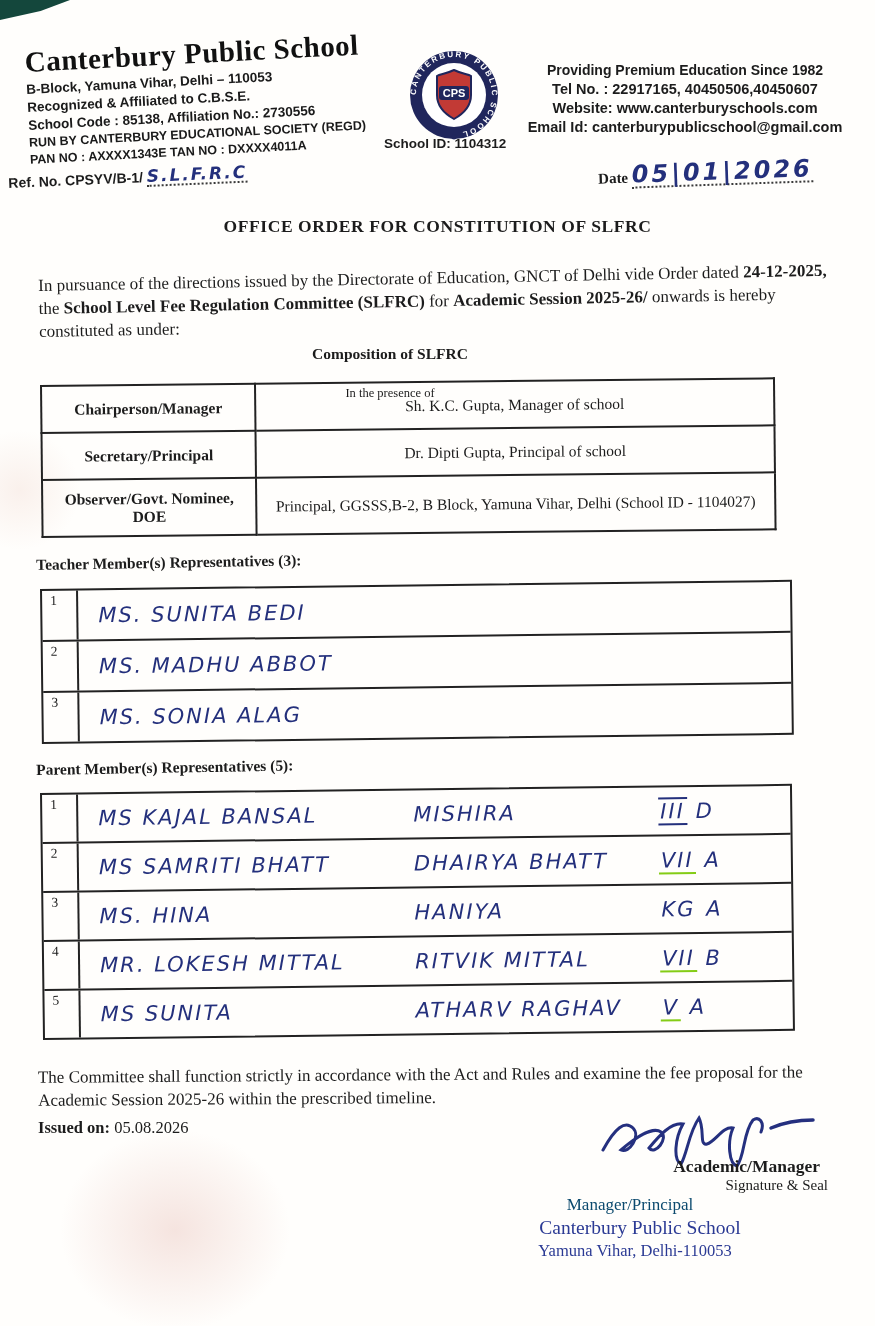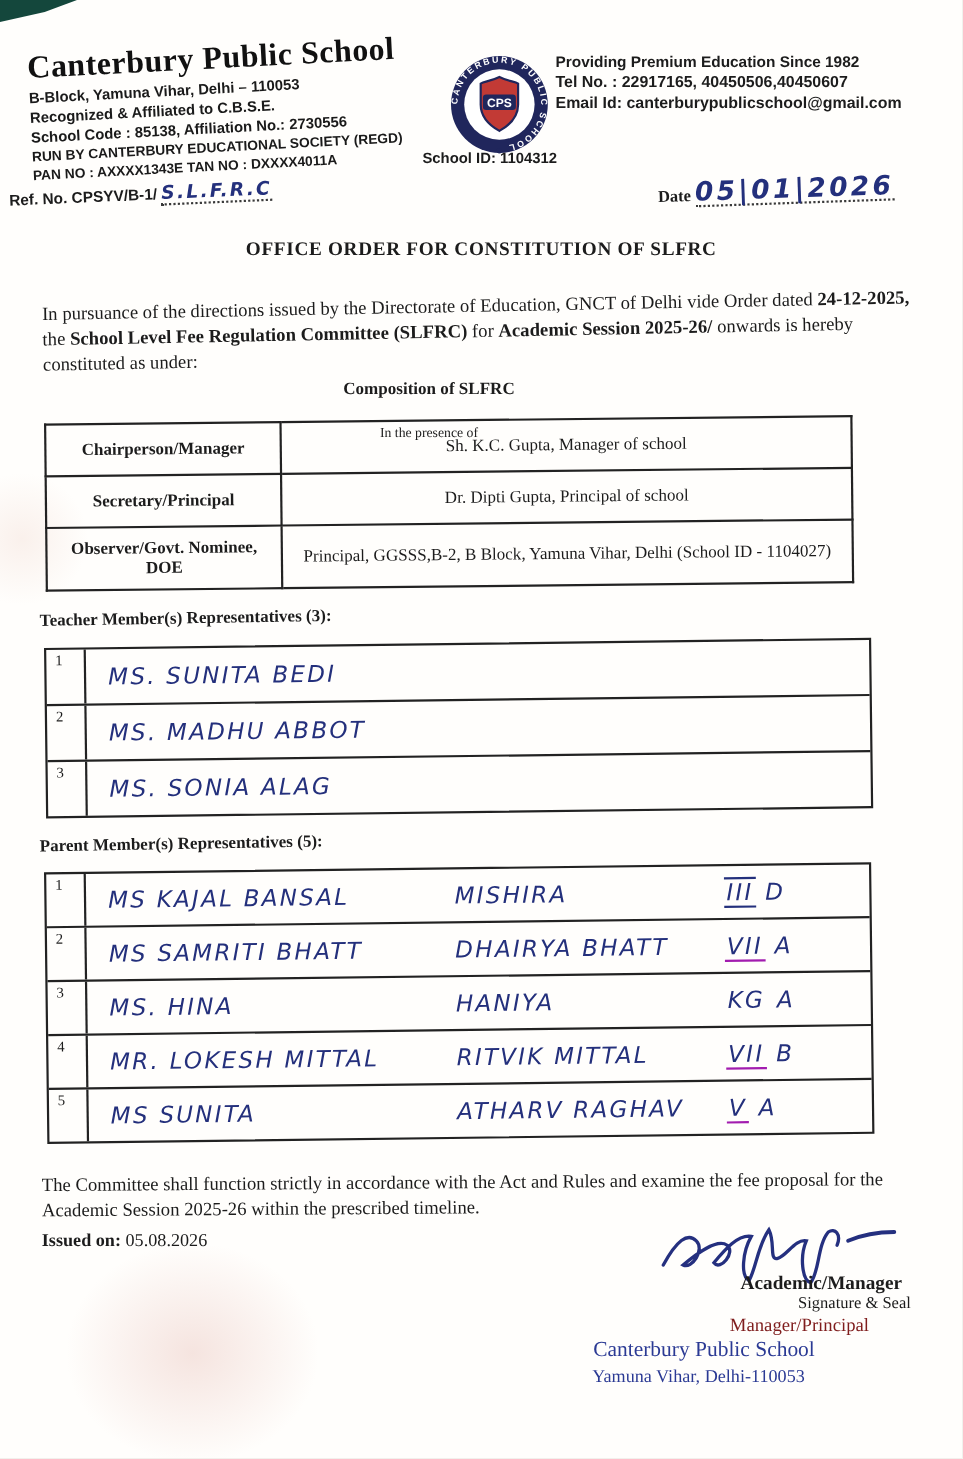--- a/index.html
+++ b/index.html
@@ -27,21 +27,21 @@
     font-size:13.5px; color:#1a1a1a; margin-top:3px; white-space:nowrap;}
   .hdr-line.small{font-size:12.5px;}
   .ref-line{position:absolute; left:8px; top:174px; transform:rotate(-2.5deg);
     transform-origin:left top; font-family:"Liberation Sans",sans-serif;
     font-weight:bold; font-size:14px; white-space:nowrap;}
 
   .logo-wrap{position:absolute; left:406px; top:48px; width:96px; height:96px;}
   .school-id{position:absolute; left:384px; top:136px;
     font-family:Liberation Sans, sans-serif; font-weight:bold; font-size:13.5px;}
 
-  .hdr-right{position:absolute; left:505px; top:48px; width:360px; text-align:left;}
+  .hdr-right{position:absolute; left:505px; top:62px; width:360px; text-align:center;}
   .tagline{font-family:"Liberation Sans",sans-serif; font-weight:bold; font-size:14px;}
   .hdr-r-line{font-family:Liberation Sans, sans-serif; font-weight:bold;
     font-size:14.5px; margin-top:3px; white-space:nowrap;}
 
   .date-line{position:absolute; left:598px; top:160px; transform:rotate(-2deg);
     font-size:15px; font-weight:bold; white-space:nowrap;}
 
   
   .hw{font-family:"DejaVu Sans",sans-serif; font-style:italic;
     color:#24307c; letter-spacing:2px;}
@@ -79,32 +79,32 @@
   .num-cell{width:36px; border-right:2px solid #222; font-size:13.5px;
     padding:2px 0 0 8px; box-sizing:border-box;}
   .entry-cell{flex:1; display:flex; align-items:center; padding-left:20px;}
   .t-row{height:49px;}
   .p-row{height:47px;}
   .hw-name{font-size:21px;}
   .p-name{width:315px;}
   .p-ward{width:245px;}
   .rn{padding:0 2px;}
   .rn-bars{border-top:2px solid #24307c; border-bottom:2px solid #24307c;text-align:right;}
-  .rn-u{border-bottom:2px solid #a21caf;}
+  .rn-u{border-bottom:2px solid #84cc16;}
 
   .closing{position:absolute; left:38px; top:1046px; width:792px;
     font-size:17px; line-height:1.38; transform:rotate(-.4deg);}
   .issued{position:absolute; left:38px; top:1118px; font-size:16.5px;}
   .issued b{font-weight:bold;}
 
   .sig-svg{position:absolute; left:595px; top:1098px;}
   .sig-block{position:absolute; left:470px; top:1156px; width:380px;}
   .sig-l1{text-align:right; padding-right:30px; font-weight:bold; font-size:17.5px;}
   .sig-l2{text-align:right; padding-right:22px; font-size:15px;}
-  .sig-l3{text-align:right; padding-right:60px; font-size:17px; color:#7f1d1d; margin-top:1px;}
+  .sig-l3{text-align:center; padding-right:60px; font-size:17px; color:#0c4a6e; margin-top:1px;}
   .sig-l4{text-align:center; padding-right:40px; font-size:19.5px; color:#2b3a94; margin-top:2px;}
   .sig-l5{text-align:center; padding-right:50px; font-size:16.5px; color:#2b3a94; margin-top:2px;}
 </style>
 </head>
 <body>
 
 <div class="page">
 
   <div class="noise n1"></div>
   <div class="noise n2"></div>
@@ -138,20 +138,21 @@
       <rect x="33" y="38" width="30" height="14" rx="3" fill="#20265c"></rect>
       <text x="48" y="49" text-anchor="middle" font-size="11" font-weight="bold" font-family="Liberation Sans, sans-serif" fill="#ffffff">CPS</text>
       <circle cx="48" cy="89" r="2.5" fill="#20265c"></circle>
     </svg>
   </div>
   <div class="school-id">School ID: 1104312</div>
 
   <div class="hdr-right">
     <div class="tagline">Providing Premium Education Since 1982</div>
     <div class="hdr-r-line">Tel No. : 22917165, 40450506,40450607</div>
+    <div class="hdr-r-line">Website:  www.canterburyschools.com</div>
     <div class="hdr-r-line">Email Id: canterburypublicschool@gmail.com</div>
   </div>
 
   <div class="date-line">
     <span>Date </span>
     <span class="dotline"><span class="hw" style="font-size:24px; letter-spacing:3px;">05|01|2026</span></span>
   </div>
 
   <div class="doc-title">OFFICE ORDER FOR CONSTITUTION OF SLFRC</div>
 

